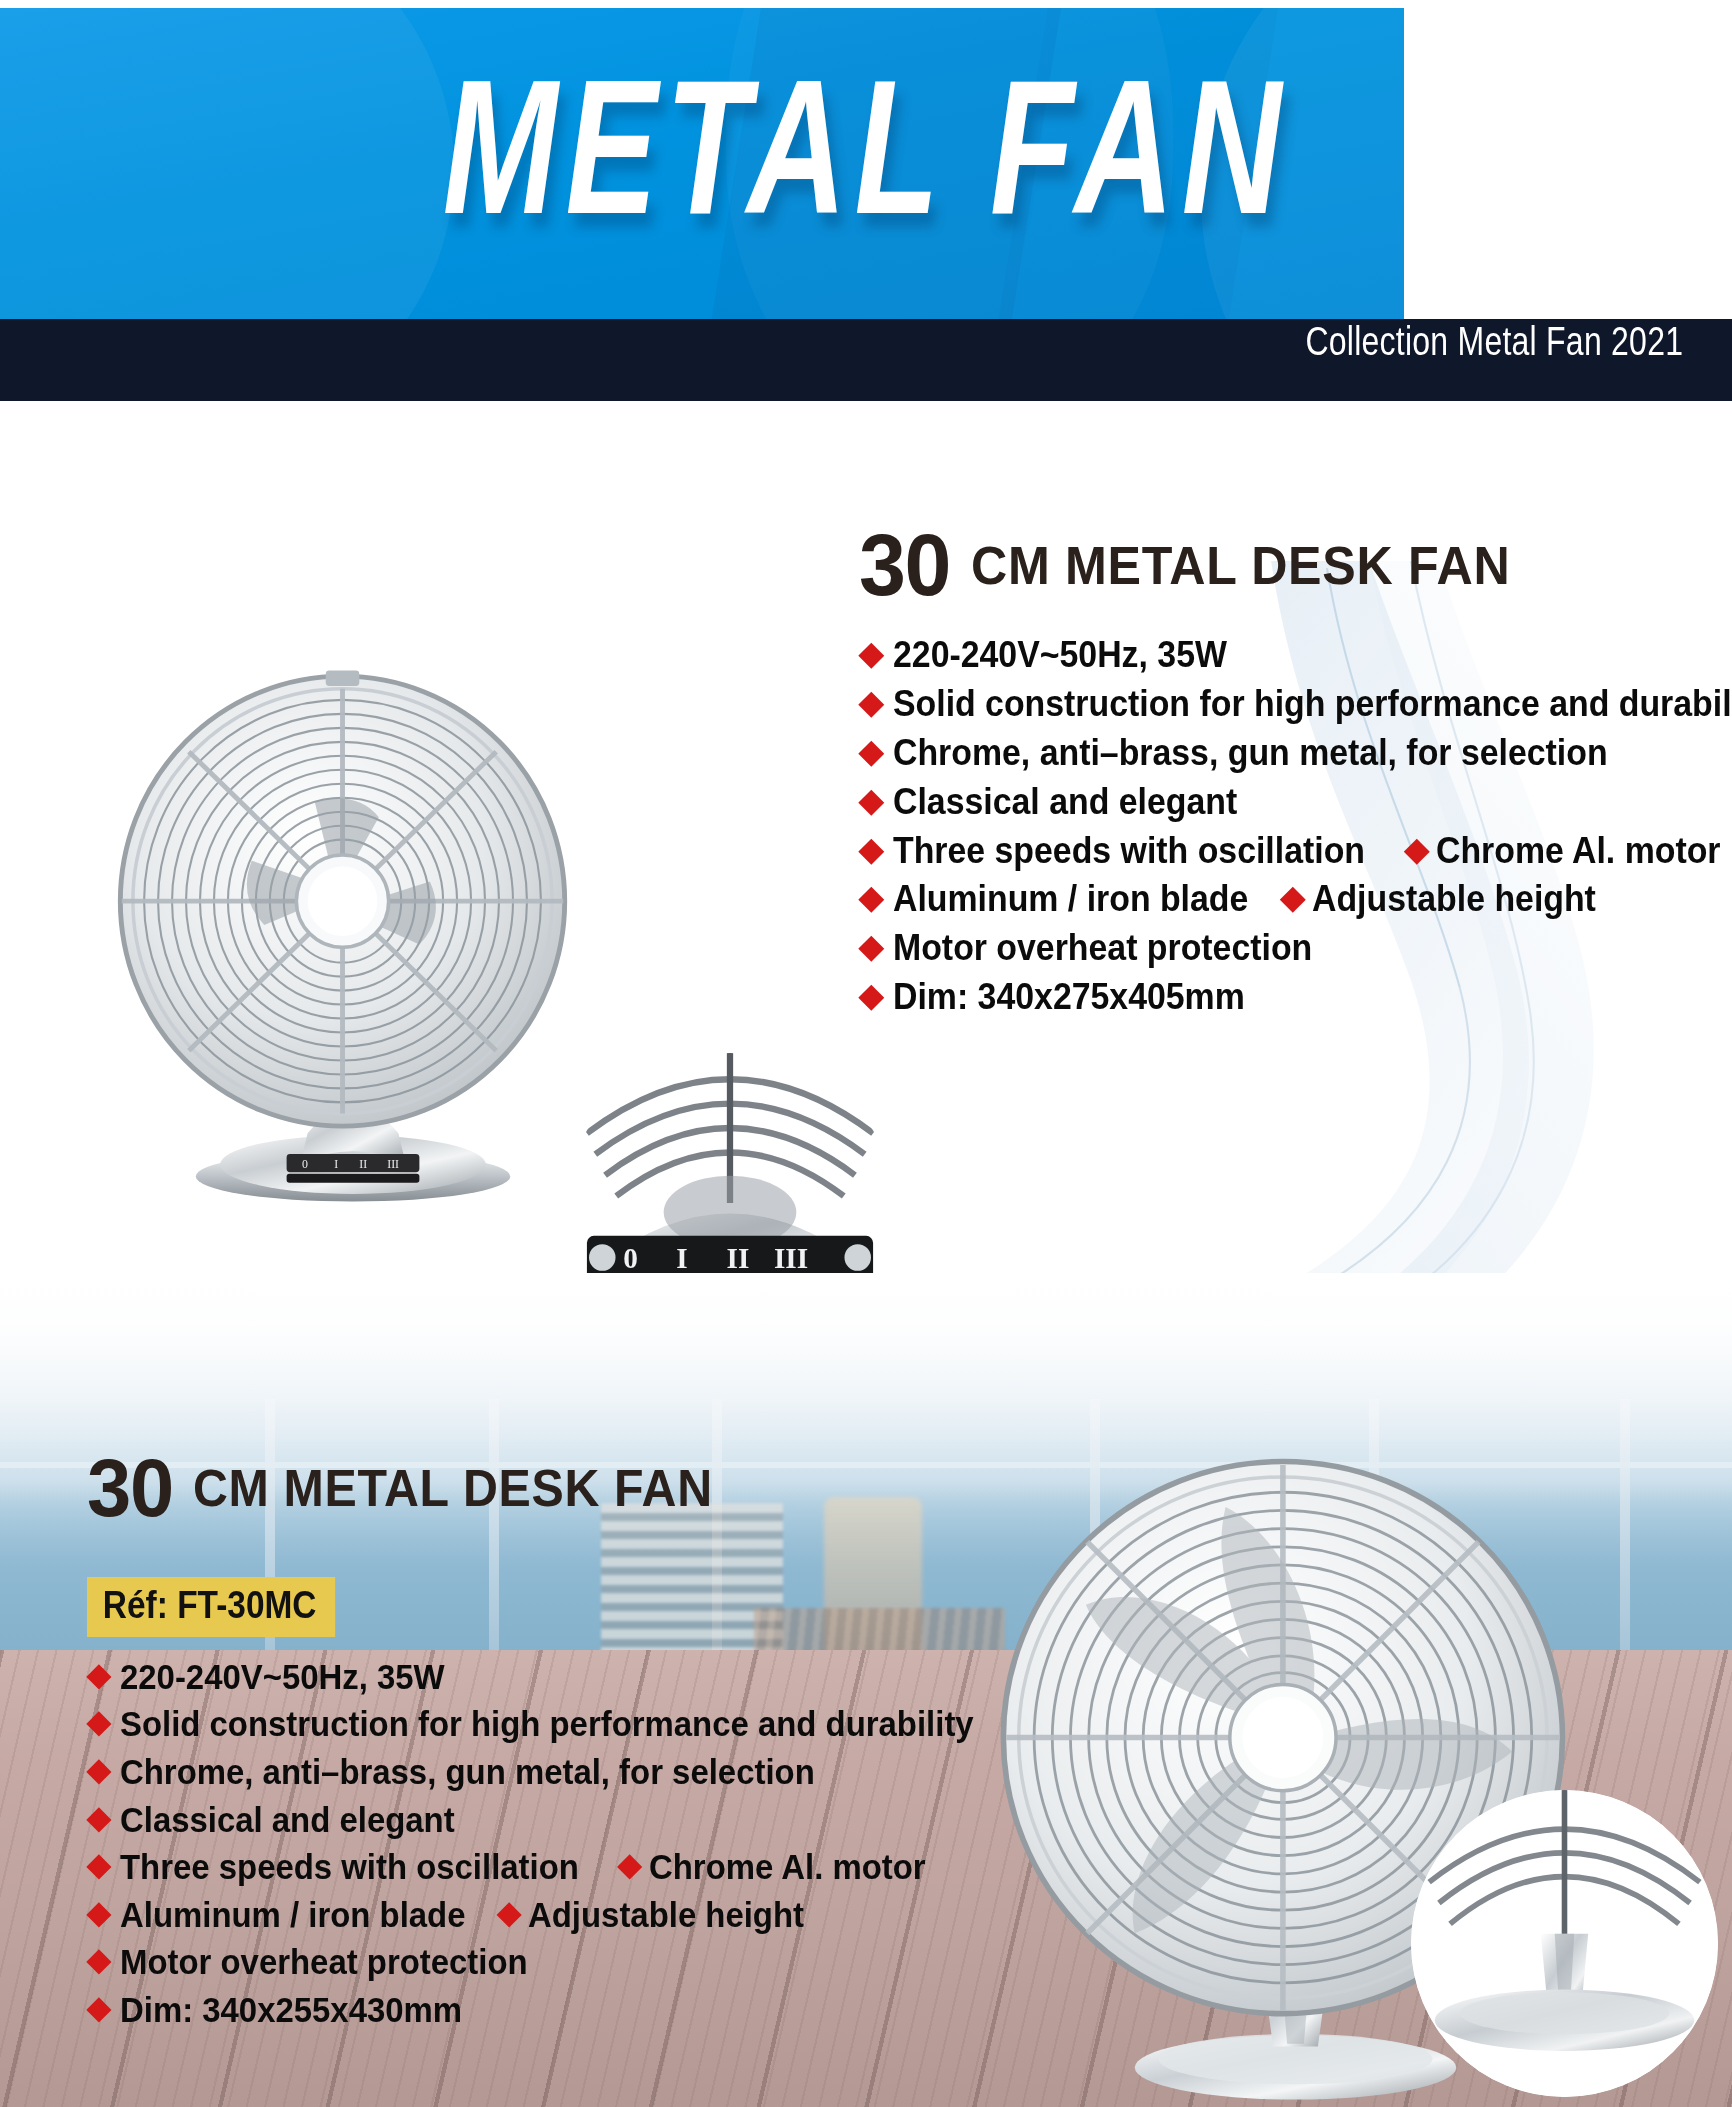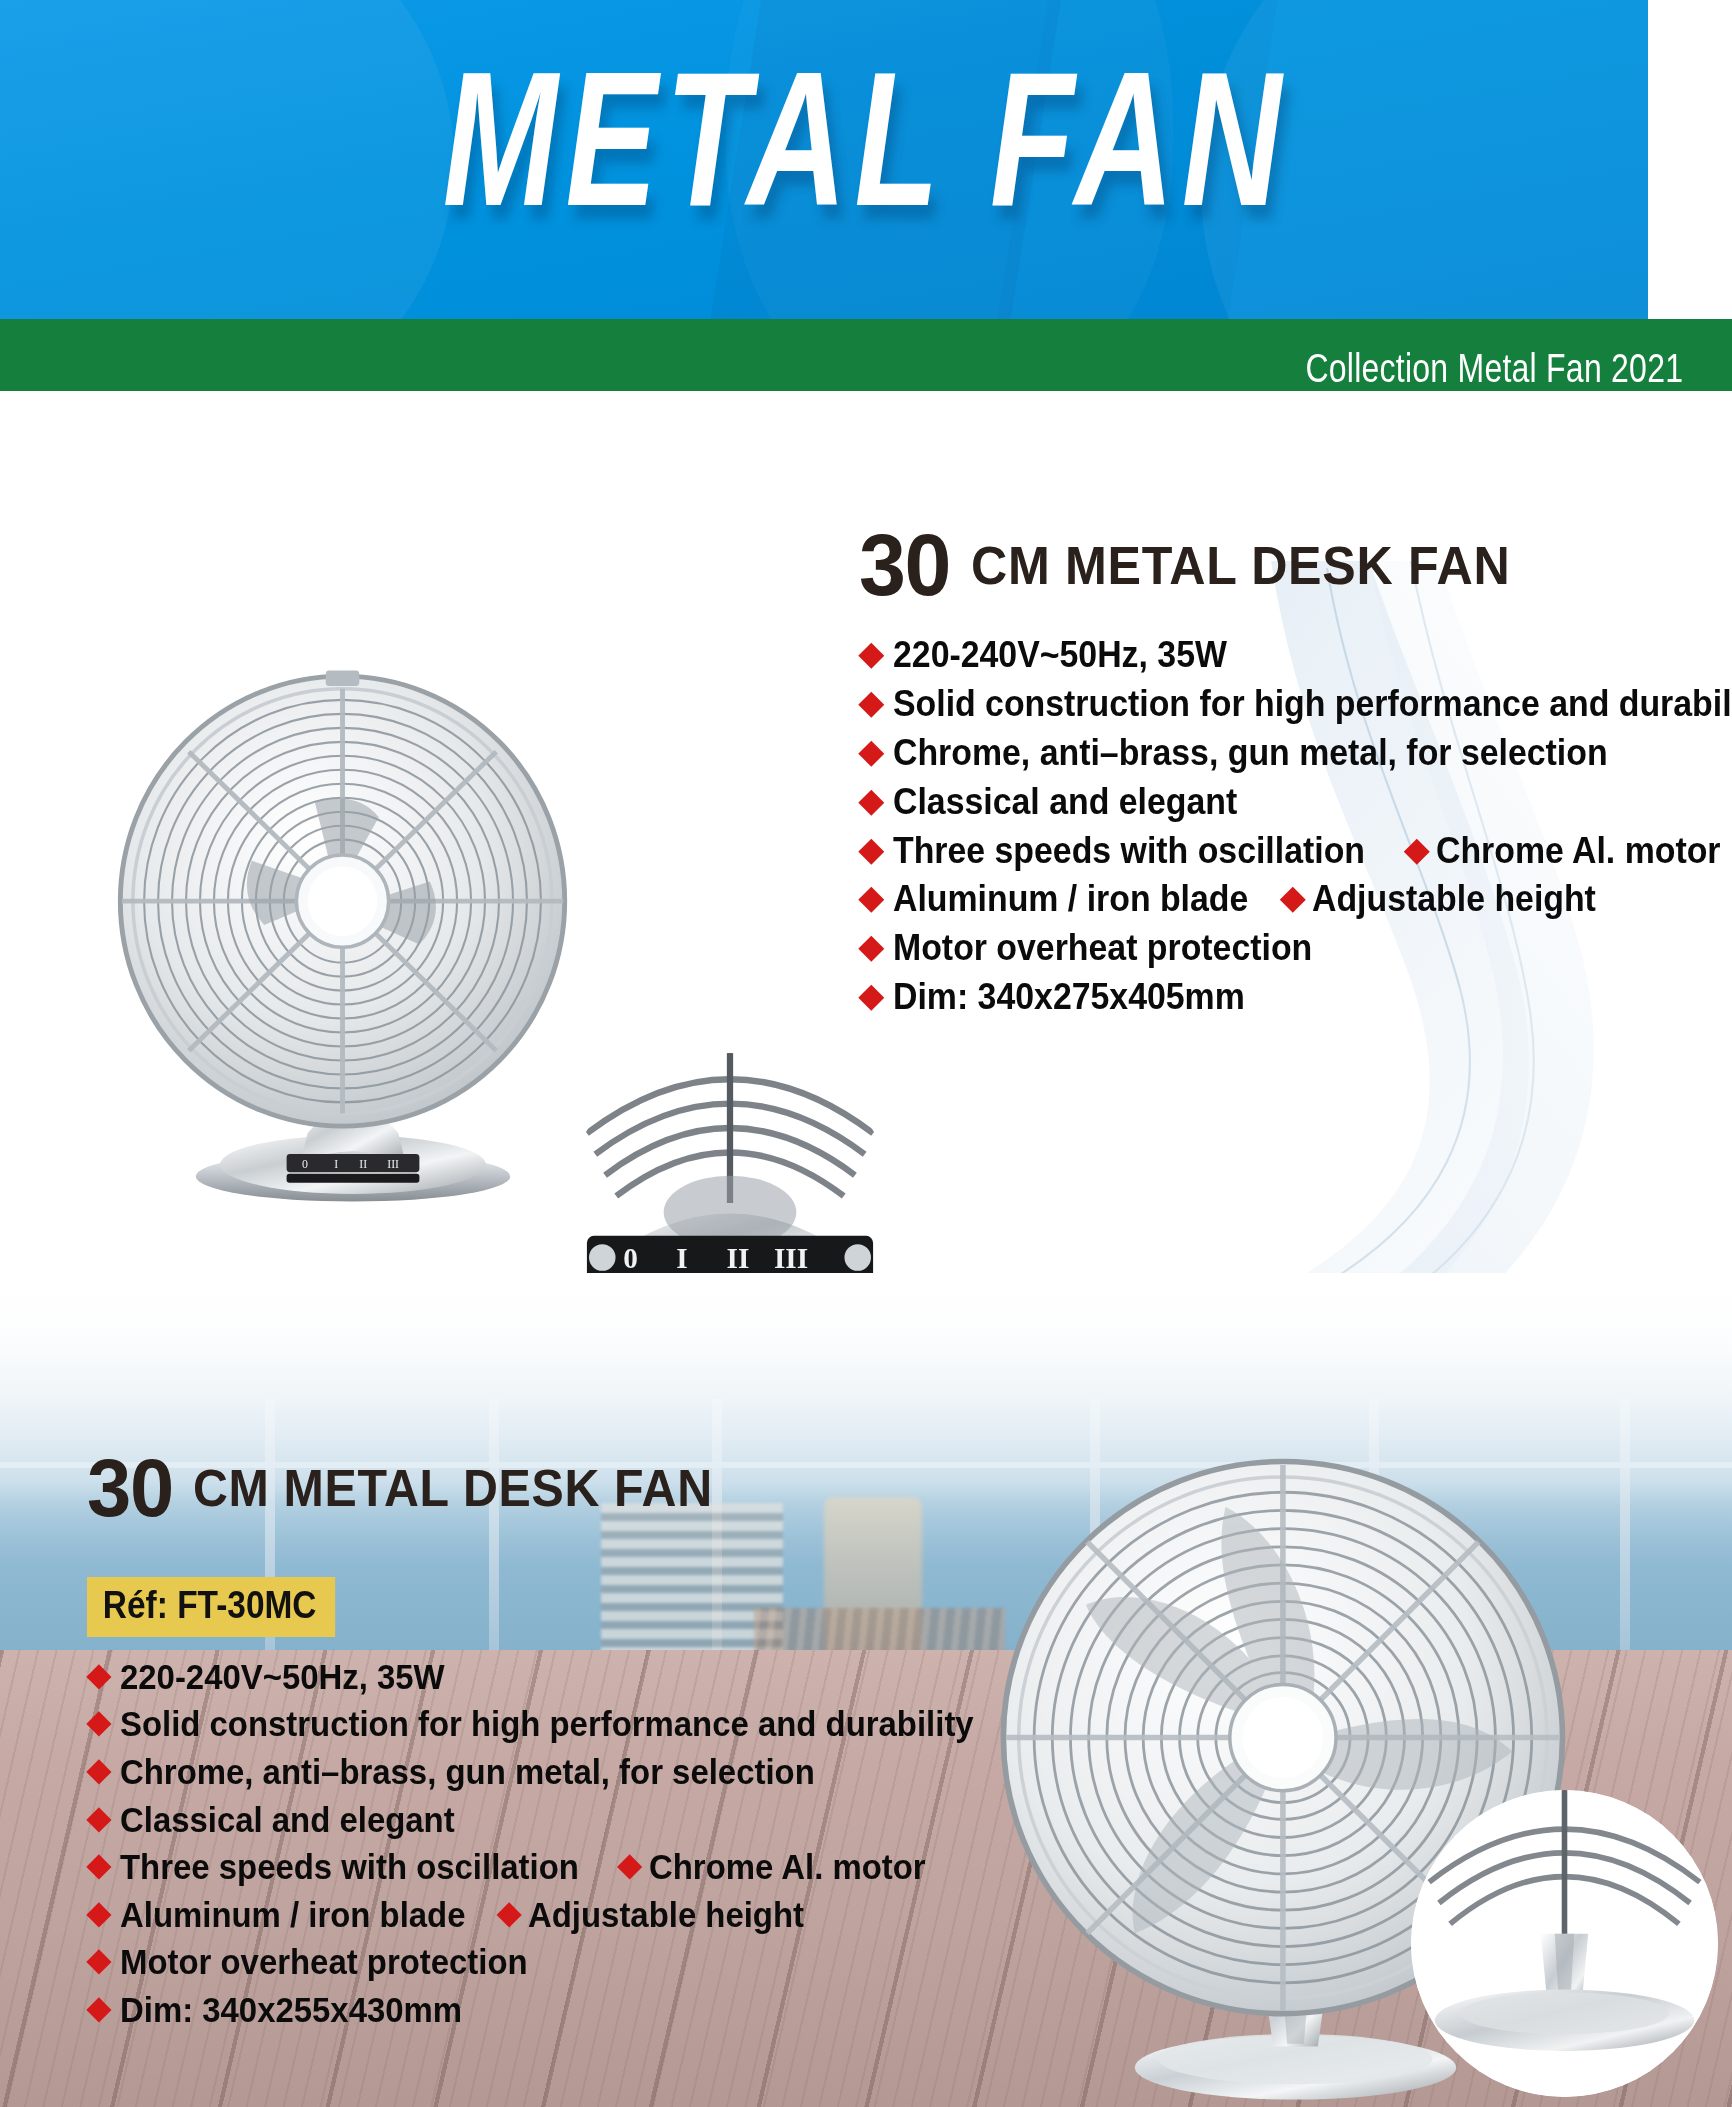--- a/index.html
+++ b/index.html
@@ -5,21 +5,21 @@
   * { margin:0; padding:0; box-sizing:border-box; }
   html,body { background:#fff; }
   body {
     width:1732px; height:2108px;
     font-family:"Liberation Sans", sans-serif;
     position:relative; overflow:hidden;
   }
 
   
   .banner {
-    position:absolute; left:0; top:0; width:1648px; height:319px;
+    position:absolute; left:0; top:8px; width:1404px; height:319px;
     background:linear-gradient(170deg,#0d9ae8 0%,#0092de 45%,#0089d6 100%);
     overflow:hidden;
   }
   .banner-circle {
     position:absolute; border-radius:50%;
     background:rgba(255,255,255,0.055);
   }
   .bc1 { width:531px; height:531px; left:-77px;  top:-105px; }
   .bc2 { width:629px; height:629px; left:1201px; top:-126px; }
   .bc3 { width:447px; height:601px; left:726px; top:-182px;
@@ -40,23 +40,23 @@
     letter-spacing:8.4px;
     color:#ffffff;
     transform:scaleY(1.28) scaleX(0.92);
     transform-origin:center top;
     text-shadow: 7px 11.2px 9.8px rgba(0,60,110,0.33);
     white-space:nowrap;
   }
 
   
   .subbar {
-    position:absolute; left:0; top:319px; width:1732px; height:72px;
-    background:#15803d;
-    display:flex; align-items:flex-end; justify-content:flex-end;
+    position:absolute; left:0; top:319px; width:1732px; height:82px;
+    background:#0f172a;
+    display:flex; align-items:flex-start; justify-content:flex-end;
   }
   .subbar-text {
     color:#ffffff; font-size:40px; font-weight:400;
     letter-spacing:0.3px; margin-right:49px;
     transform:scaleX(0.80); transform-origin:right center;
     white-space:nowrap;
   }
 
   
   .page { position:absolute; left:0; top:400px; width:1732px; height:1708px; }

